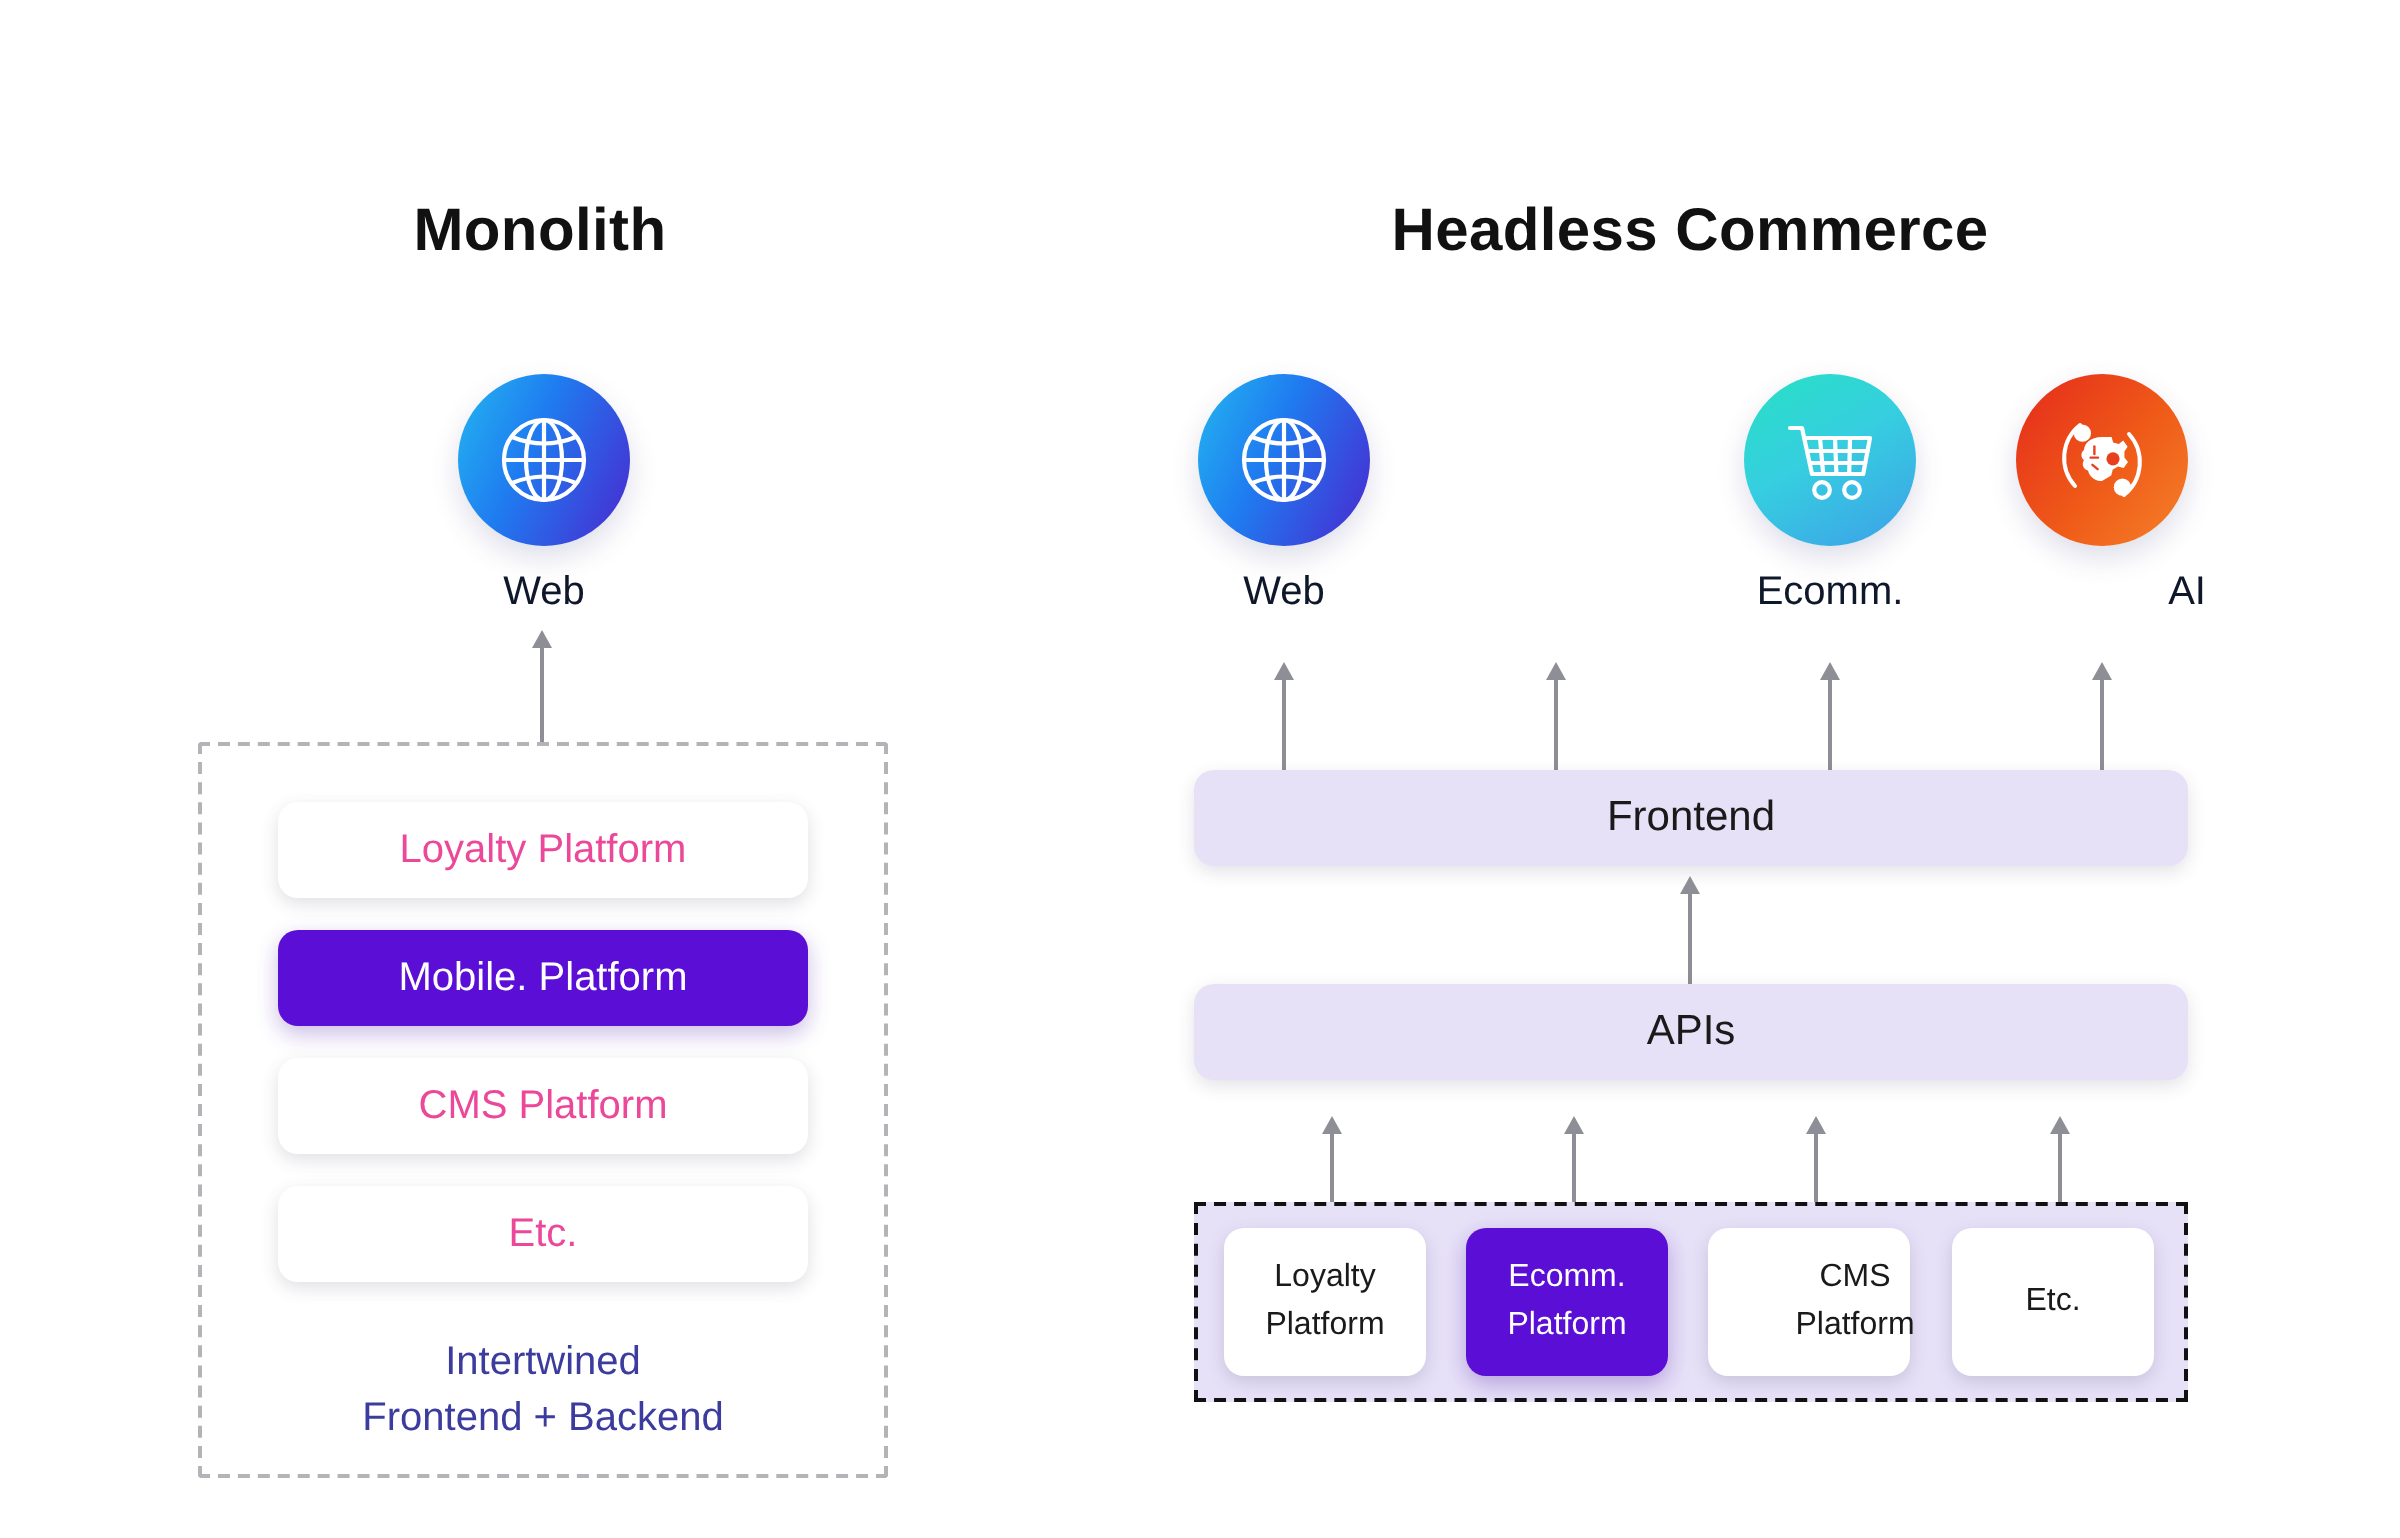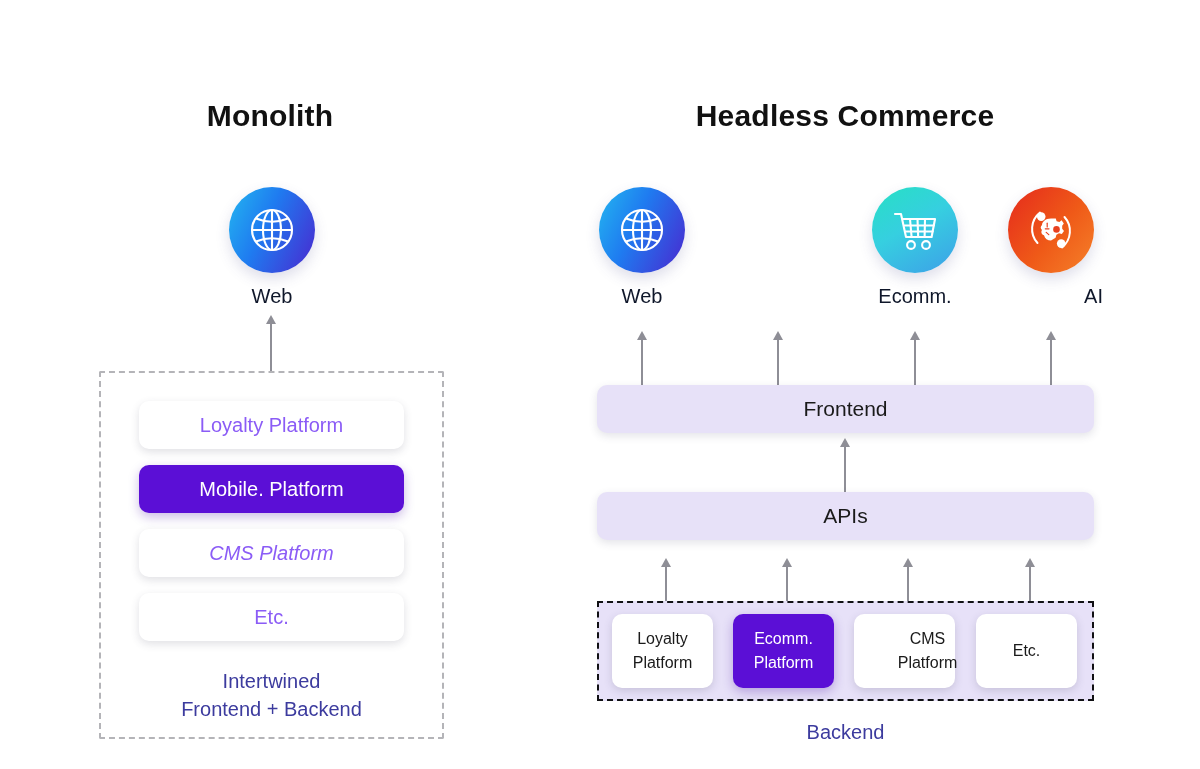--- a/index.html
+++ b/index.html
@@ -99,21 +99,21 @@
     position: absolute;
     left: 139px;
     width: 265px;
     height: 48px;
     border-radius: 10px;
     display: flex;
     align-items: center;
     justify-content: center;
     font-size: 20px;
     background: #ffffff;
-    color: #8b5cf6;
+    color: #ec4899;
     box-shadow: 0 3px 9px rgba(60,60,90,0.16);
   }
   .mono-box.accent {
     background: #5b0fd6;
     color: #ffffff;
     box-shadow: 0 4px 11px rgba(70,15,160,0.28);
   }
 
   #mono-caption {
     position: absolute;
@@ -214,21 +214,21 @@
   </div>
 
   <div id="monolith-container"></div>
 
   <div class="mono-box" style="top:372px;">
     <span>Loyalty Platform</span>
   </div>
   <div class="mono-box accent" style="top:436px;">
     <span>Mobile. Platform</span>
   </div>
-  <div class="mono-box" style="top:500px;font-style:italic;">
+  <div class="mono-box" style="top:500px;">
     <span>CMS Platform</span>
   </div>
   <div class="mono-box" style="top:564px;">
     <span>Etc.</span>
   </div>
 
   <div id="mono-caption">
     <div>Intertwined</div>
     <div>Frontend + Backend</div>
   </div>
@@ -357,15 +357,14 @@
   </div>
   <div class="be-box" style="left:854px;padding-left:46px;">
     <span>CMS</span>
     <span>Platform</span>
   </div>
   <div class="be-box" style="left:976px;">
     <span>Etc.</span>
     <span></span>
   </div>
 
-  <div id="backend-caption">Backend</div>
 
 </div>
 
 </body></html>

